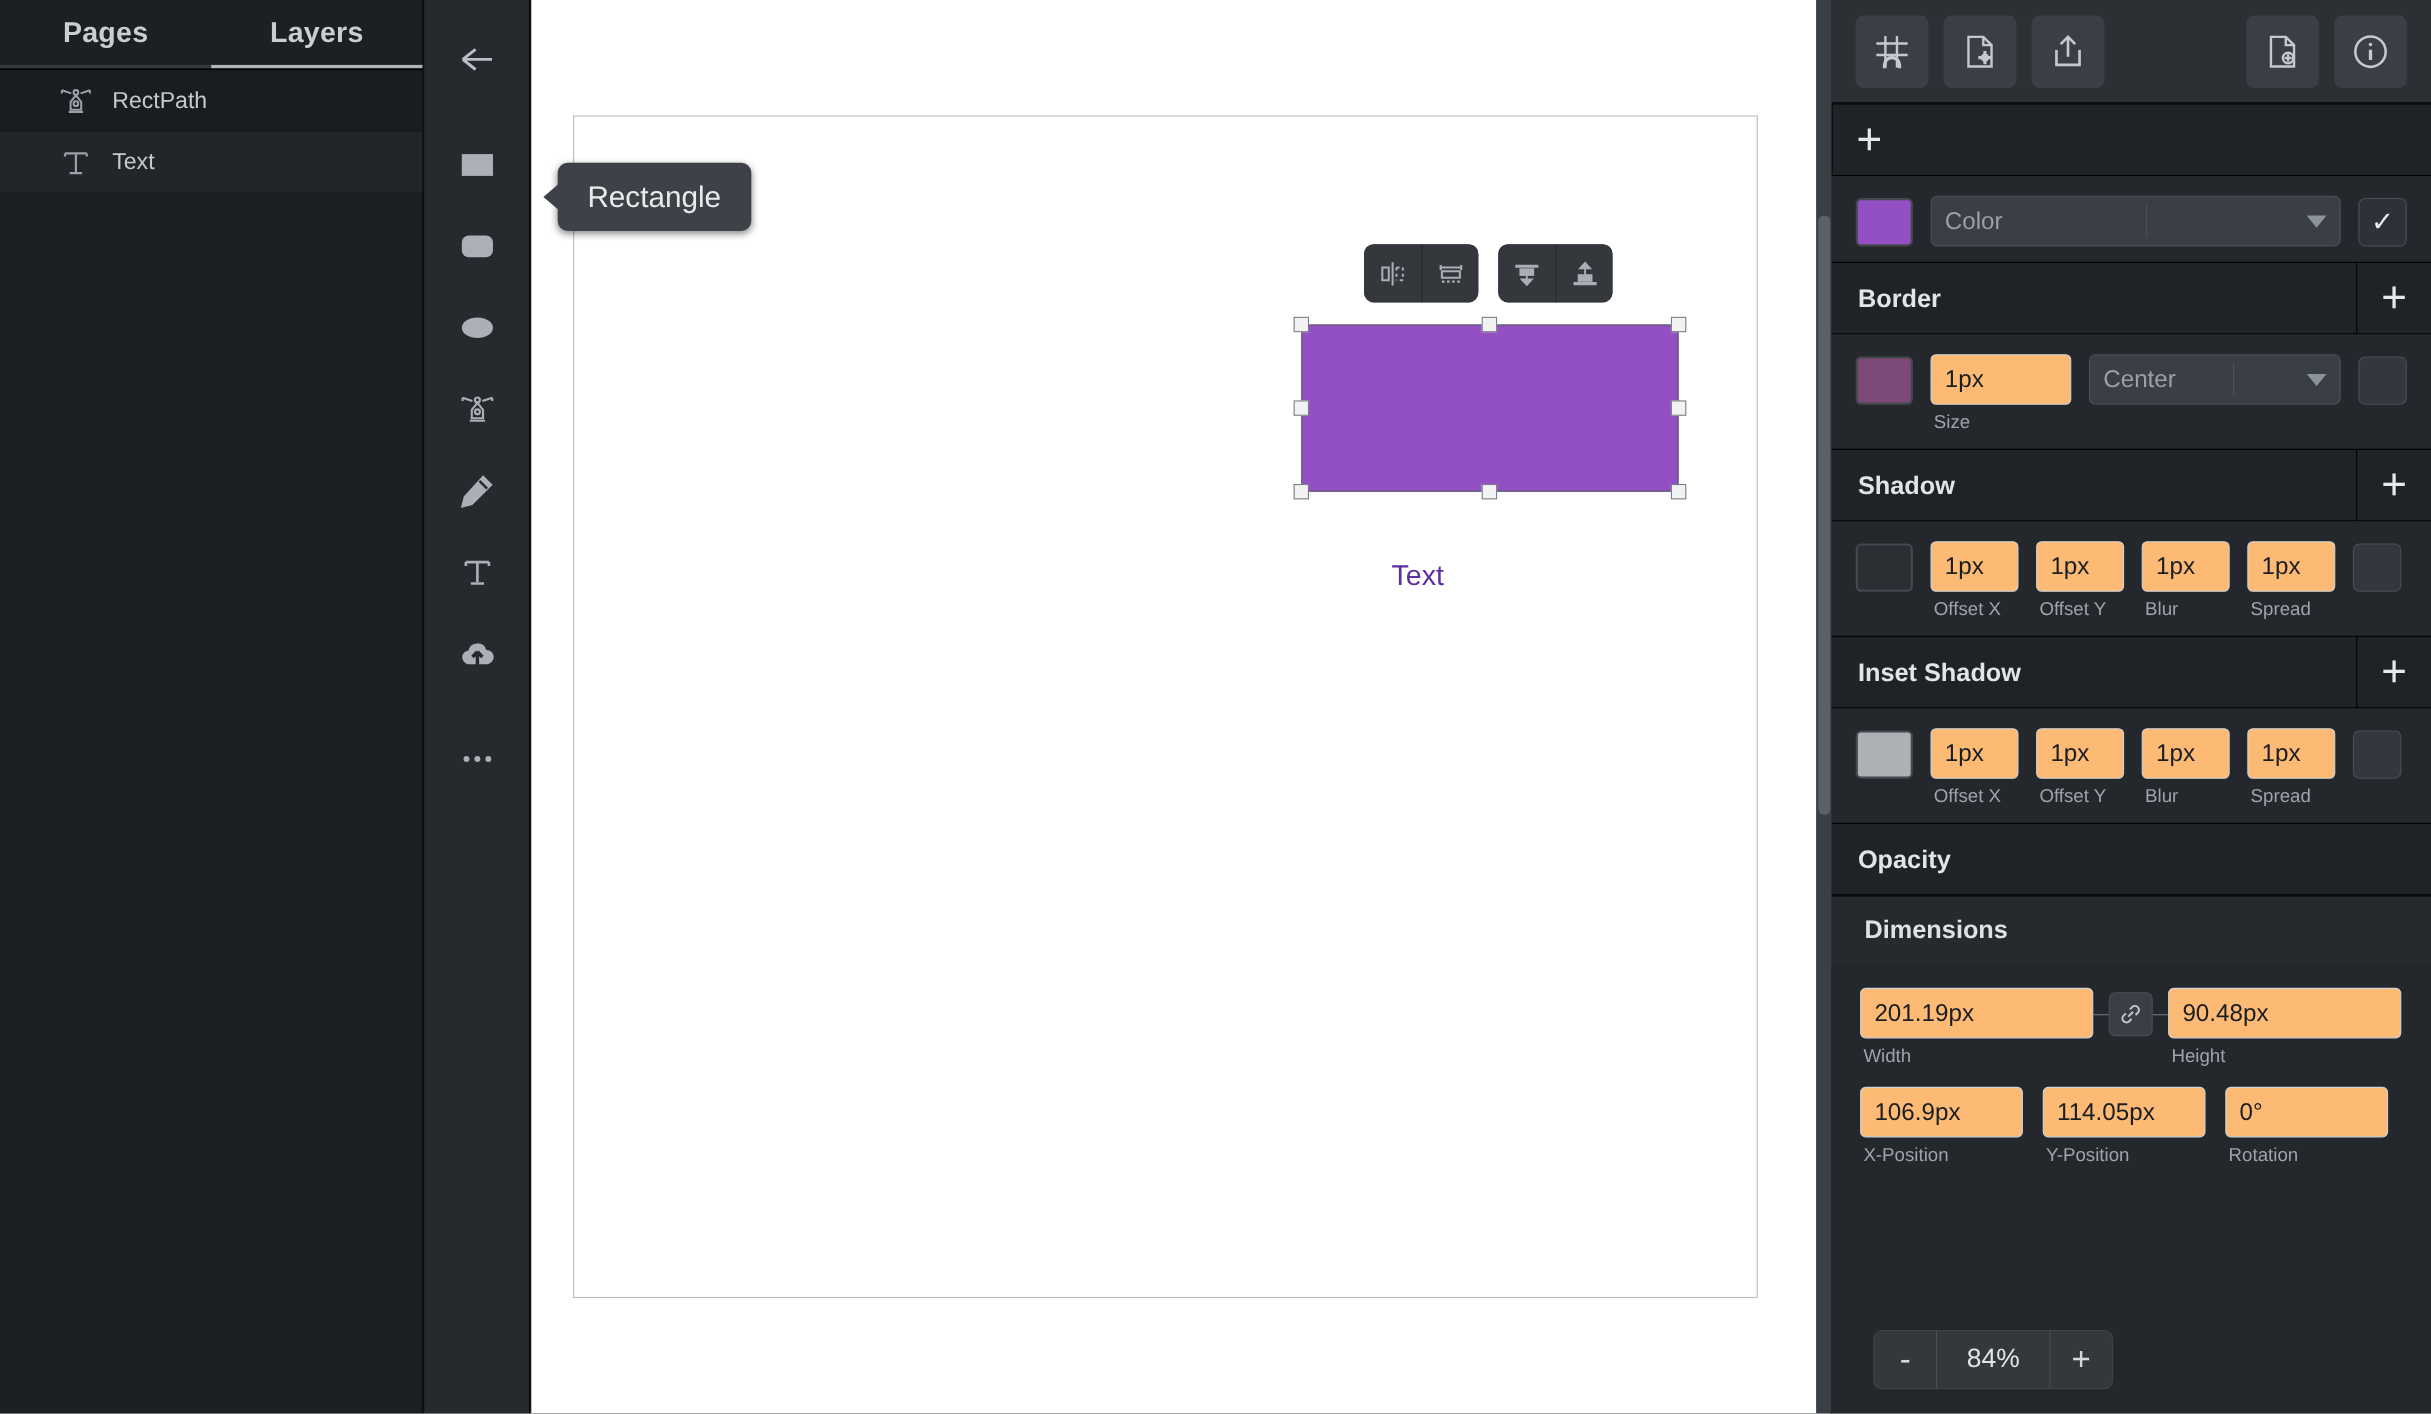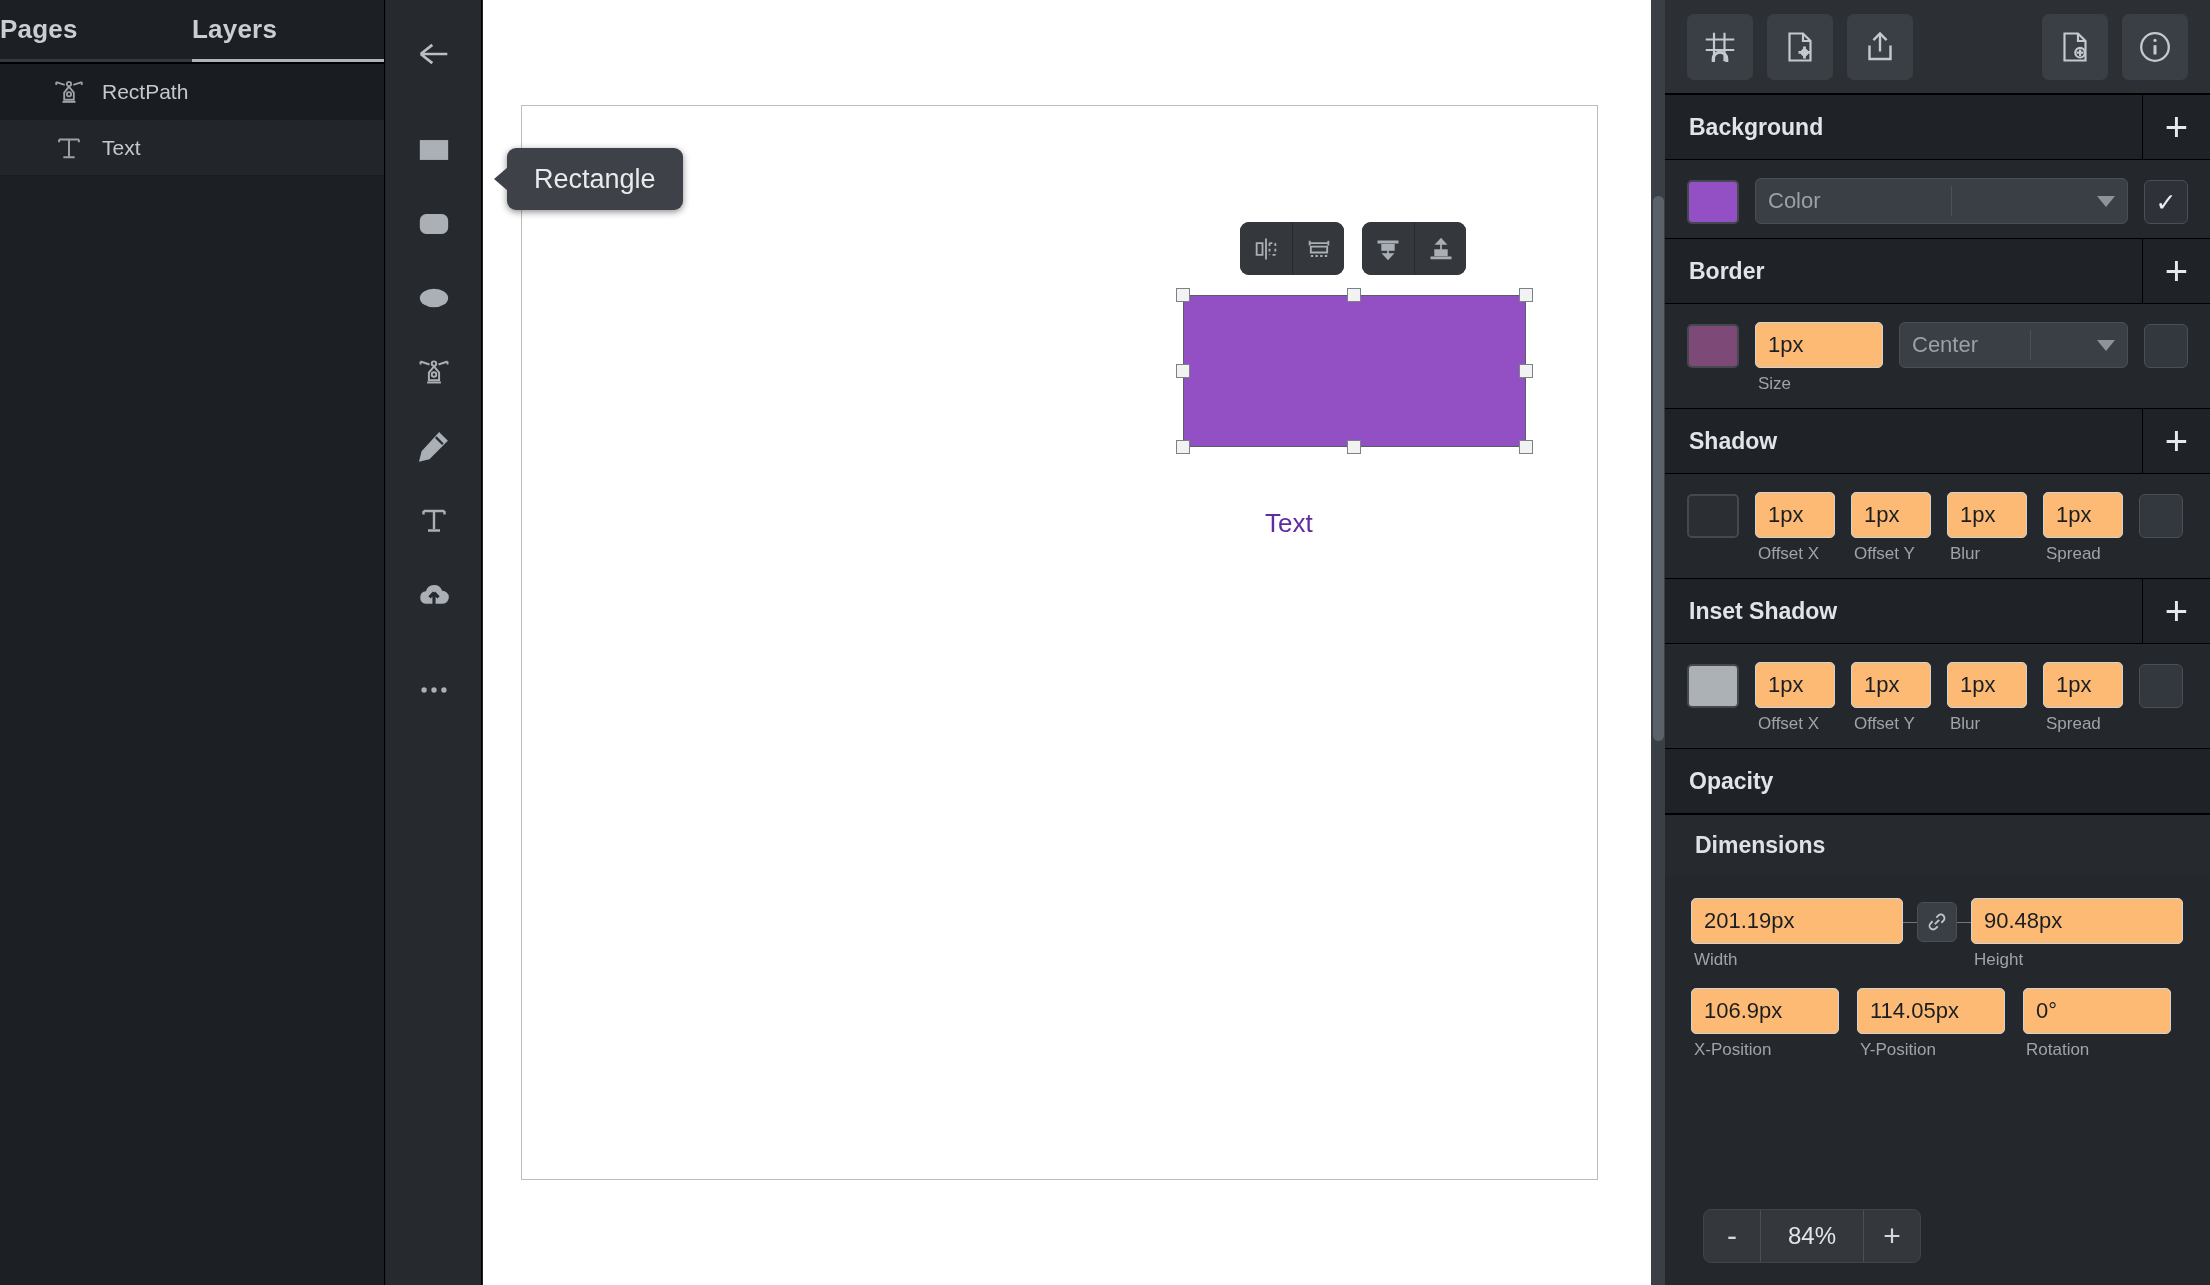--- a/index.html
+++ b/index.html
@@ -11,21 +11,21 @@
   }
   #app{ position:relative; width:2210px; height:1285px; display:block; }
 
   
   #left-panel{
     position:absolute; left:0; top:0; width:385px; height:1285px;
     background:#1c1f23; border-right:1px solid #000;
   }
   .tabs{ display:flex; height:62px; }
   .tab{
-    flex:1; display:flex; align-items:center; justify-content:flex-start;
+    flex:1; display:flex; align-items:center; justify-content:center;
     font-size:26px; font-weight:bold; color:#c9ced3;
     border-bottom:3px solid #34393f; cursor:pointer; letter-spacing:.2px;
   }
   .tab.active{ border-bottom:3px solid #aeb4ba; }
   .layer-list{ border-top:2px solid #000; }
   .layer-row{
     height:56px; display:flex; align-items:center; padding-left:52px;
     gap:16px; background:#22262b; border-bottom:1px solid #191c20; cursor:pointer;
   }
   .layer-row.sel{ background:#191c20; }
@@ -368,21 +368,20 @@
       <div class="rp-ico-btn">
         <svg viewBox="0 0 24 24" width="36" height="36" fill="none" stroke="#c4c9ce" stroke-width="1.55">
           <circle cx="12" cy="12" r="9.2"></circle>
           <path d="M12 10.8 L12 17" stroke-width="2"></path>
           <circle cx="12" cy="7.6" r="1.05" fill="#c4c9ce" stroke="none"></circle>
         </svg>
       </div>
     </div>
 
     <div class="sec-head">
-      <div class="title">Background</div>
       <div class="sec-plus">+</div>
     </div>
     <div class="sec-body">
       <div class="row">
         <div class="swatch" style="background:#9350c4"></div>
         <div class="sel-fld">
           <span>Color</span>
           <span class="vdiv"></span>
           <span class="caret"></span>
         </div>

